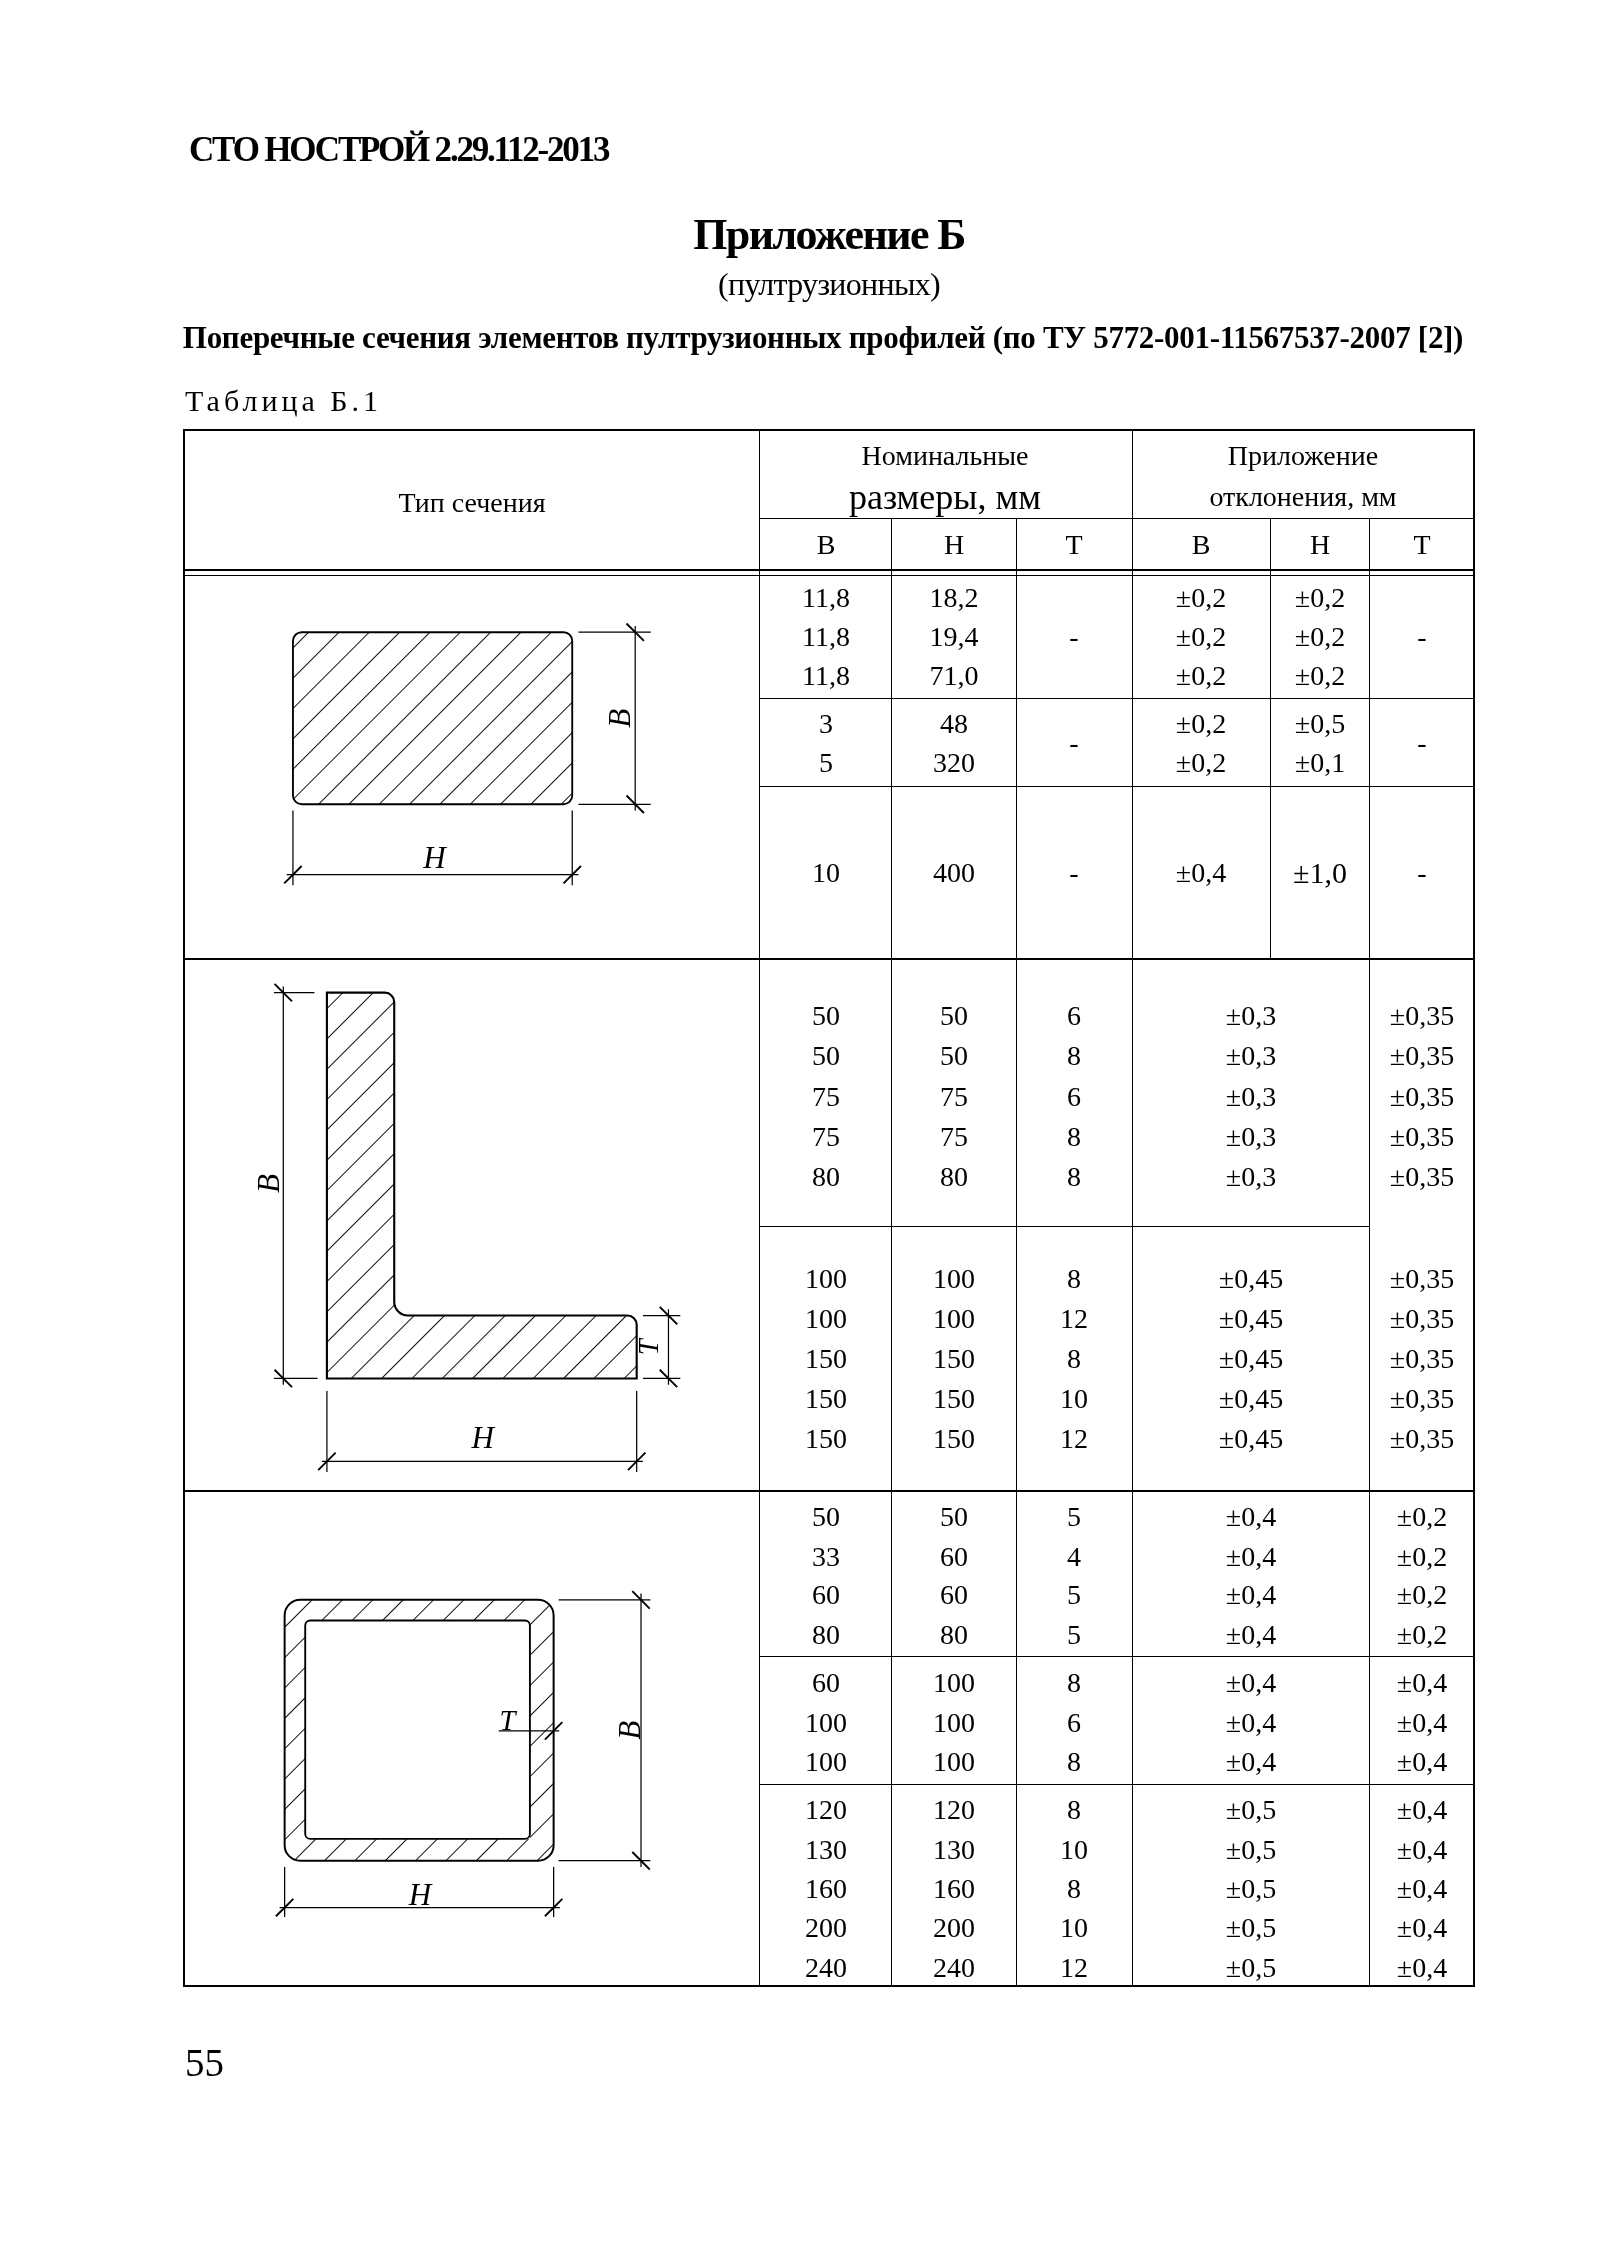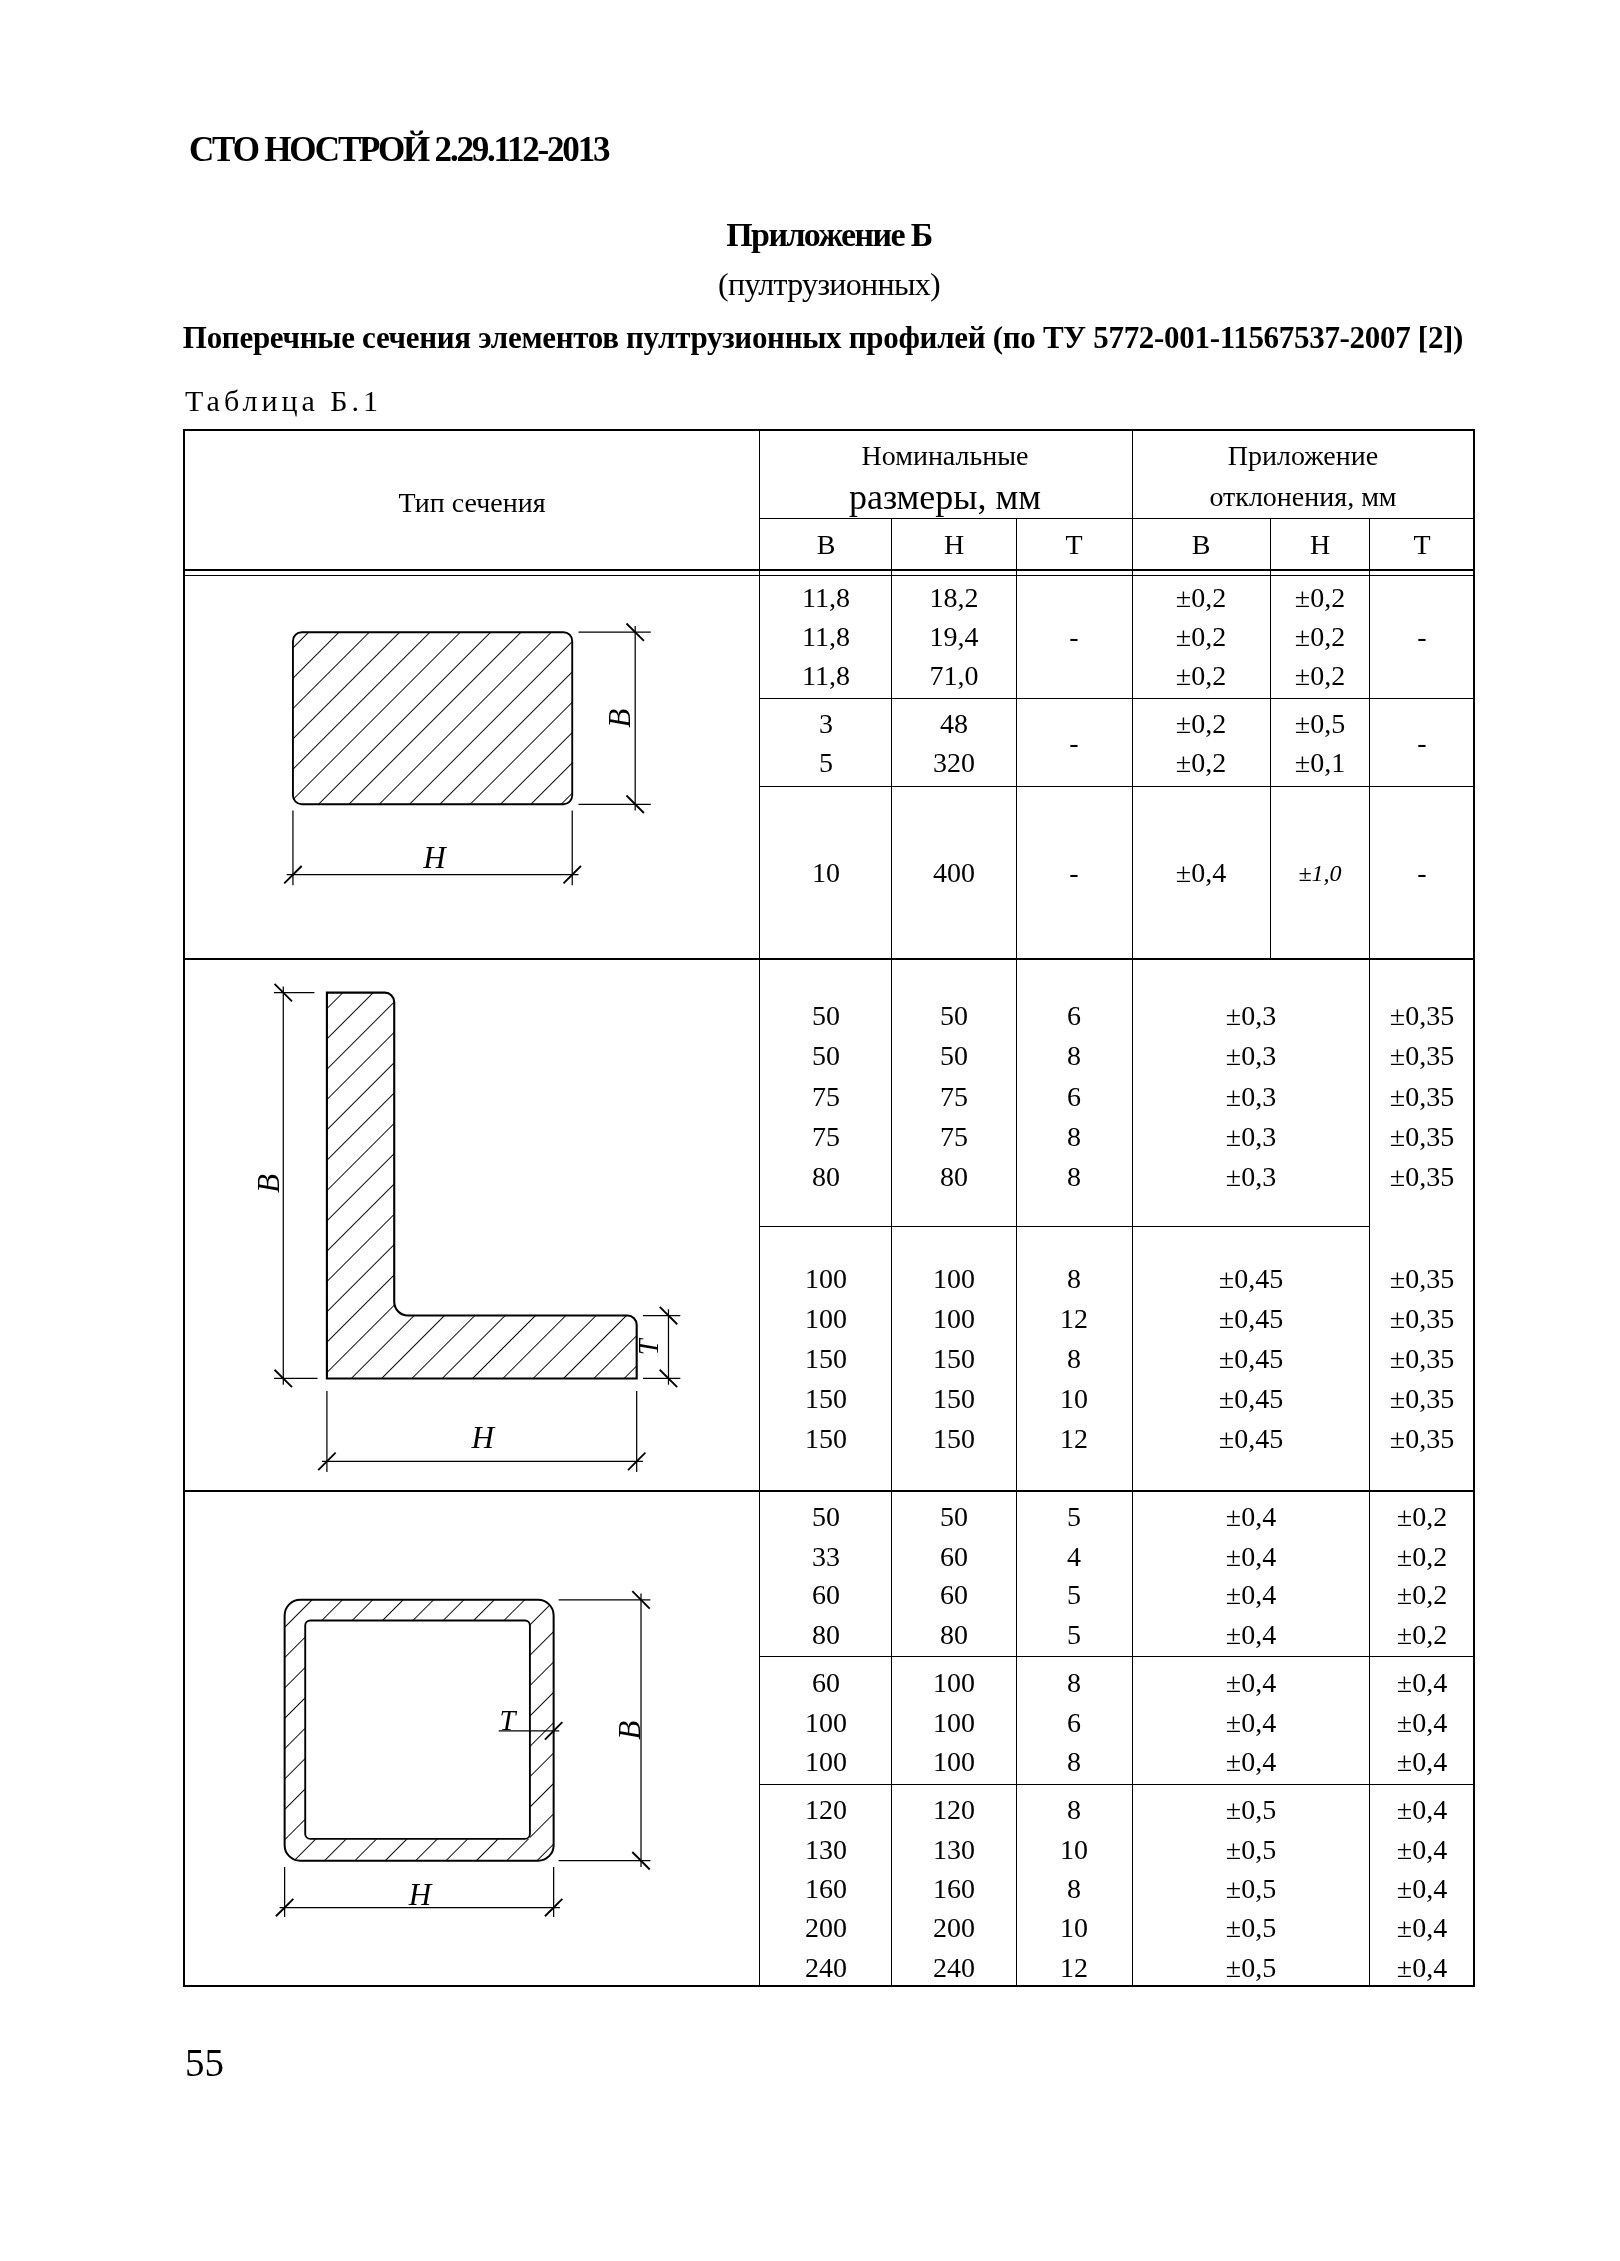--- a/index.html
+++ b/index.html
@@ -4,21 +4,21 @@
 body{position:relative;width:1620px;height:2261px;font-family:"Liberation Serif",serif;color:#000;overflow:hidden}
 .t{position:absolute;transform:translate(-50%,-50%);white-space:nowrap;line-height:1}
 .lt{position:absolute;transform:translateY(-50%);white-space:nowrap;line-height:1}
 .l{position:absolute;background:#000}
 .b{font-weight:bold}
 svg text{font-family:"Liberation Serif",serif}
 </style></head><body>
 
 <span class="lt b" style="left:189px;top:149px;font-size:35px;letter-spacing:-2.2px">СТО НОСТРОЙ 2.29.112-2013</span>
 
-<span class="t b" style="left:829px;top:235px;font-size:34px;letter-spacing:-1.6px">Приложение Б</span>
+<span class="t b" style="left:829px;top:235px;font-size:44px;letter-spacing:-1.6px">Приложение Б</span>
 
 <span class="t" style="left:829px;top:284px;font-size:32px;letter-spacing:-0.7px">(пултрузионных)</span>
 
 <span class="t b" style="left:823px;top:337px;font-size:31px;letter-spacing:-0.3px">Поперечные сечения элементов пултрузионных профилей (по ТУ 5772-001-11567537-2007 [2])</span>
 
 <span class="lt" style="left:185px;top:401px;font-size:30px;letter-spacing:4px">Таблица Б.1</span>
 
 <div class="l" style="left:183px;top:429px;width:1.9px;height:1558px"></div>
 
 <div class="l" style="left:1473px;top:429px;width:1.9px;height:1558px"></div>
@@ -101,21 +101,21 @@
 
 <span class="t" style="left:826px;top:763px;font-size:28px;">5</span>
 <span class="t" style="left:954px;top:763px;font-size:28px;">320</span>
 <span class="t" style="left:1201px;top:763px;font-size:28px;">±0,2</span>
 <span class="t" style="left:1320px;top:763px;font-size:28px;">±0,1</span>
 
 <span class="t" style="left:826px;top:873px;font-size:28px;">10</span>
 <span class="t" style="left:954px;top:873px;font-size:28px;">400</span>
 <span class="t" style="left:1074px;top:873px;font-size:28px;">-</span>
 <span class="t" style="left:1201px;top:873px;font-size:28px;">±0,4</span>
-<span class="t" style="left:1320px;top:873px;font-size:24px;font-style:italic;">±1,0</span>
+<span class="t" style="left:1320px;top:873px;font-size:30px;">±1,0</span>
 <span class="t" style="left:1422px;top:873px;font-size:28px;">-</span>
 
 <span class="t" style="left:826px;top:1016px;font-size:28px;">50</span>
 <span class="t" style="left:954px;top:1016px;font-size:28px;">50</span>
 <span class="t" style="left:1074px;top:1016px;font-size:28px;">6</span>
 <span class="t" style="left:1251px;top:1016px;font-size:28px;">±0,3</span>
 <span class="t" style="left:1422px;top:1016px;font-size:28px;">±0,35</span>
 
 <span class="t" style="left:826px;top:1056px;font-size:28px;">50</span>
 <span class="t" style="left:954px;top:1056px;font-size:28px;">50</span>

